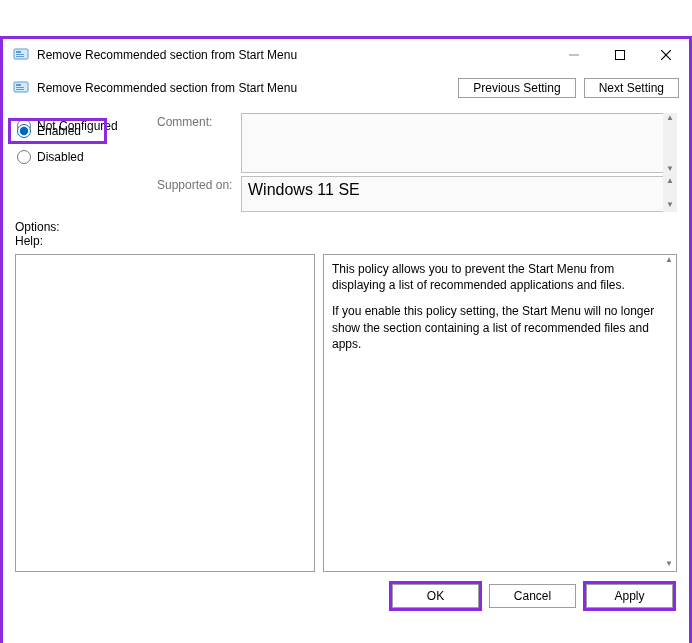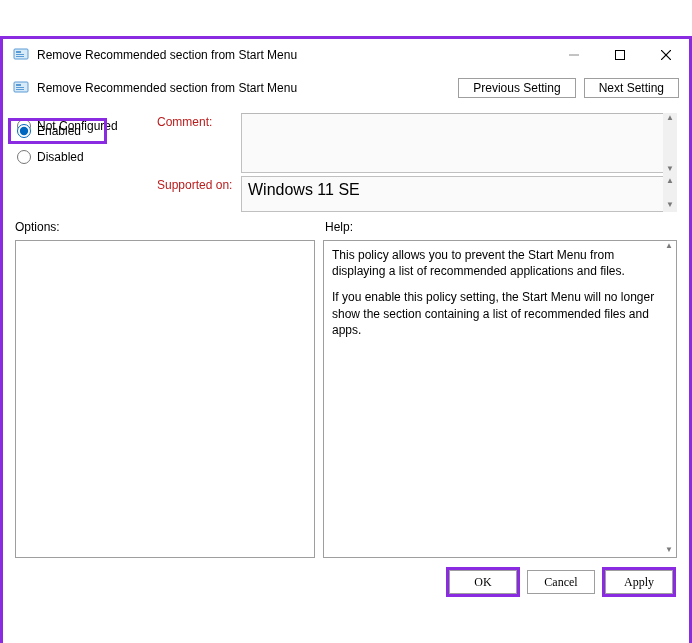--- a/index.html
+++ b/index.html
@@ -78,21 +78,21 @@
   .settings-row {
     display: flex;
   }
   .radio-col {
     width: 142px;
     padding-right: 4px;
   }
   .label-col {
     width: 84px;
     padding-top: 2px;
-    color: #b91c1c;
+    color: #737373;
   }
   .fill-col {
     flex: 1;
     position: relative;
   }
   .radio-item {
     display: flex;
     align-items: center;
     height: 26px;
     font-size: 12px;
@@ -144,20 +144,21 @@
     font-size: 8px;
     color: #7a7a7a;
     text-align: center;
     line-height: 10px;
     height: 12px;
   }
   
   .lower-labels {
     display: flex;
     padding: 8px 12px 6px 12px;
+    flex-direction: column;
   }
   .lower-labels > div:first-child { width: 310px; }
   .lower-labels > div { font-size: 12px; }
   .panes {
     display: flex;
     gap: 8px;
     padding: 0 12px 6px 12px;
     height: 324px;
   }
   .pane {
@@ -173,27 +174,26 @@
   .pane-left { max-width: 300px; }
   .help-text p { margin: 0 0 10px 0; line-height: 1.35; }
   
   .dlg-buttons {
     display: flex;
     justify-content: flex-end;
     padding: 6px 16px 8px 0;
     gap: 10px;
   }
   .dlg-btn {
-    width: 68px;
+    width: 87px;
     height: 24px;
     border: 1px solid #9e9e9e;
     background: #fff;
     font-size: 12px;
     cursor: pointer;
-    font-family: Liberation Serif, serif;
   }
   .dlg-btn.highlight {
     outline: 3px solid #8a2be2;
     outline-offset: 0px;
   }
 </style>
 </head>
 <body>
 
 <div class="outer-frame">

